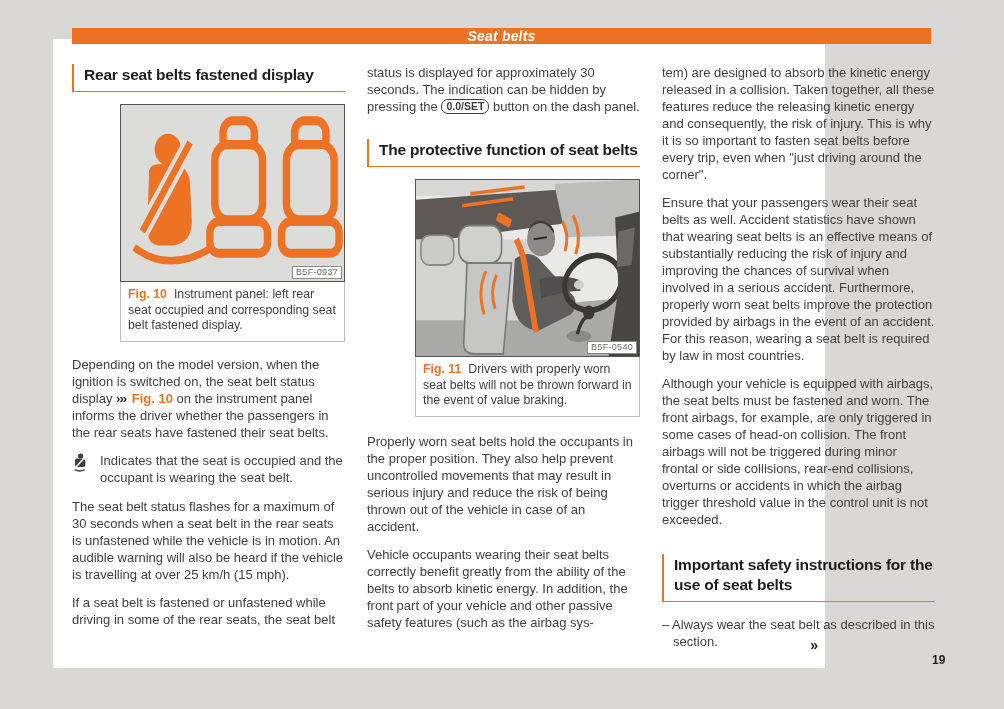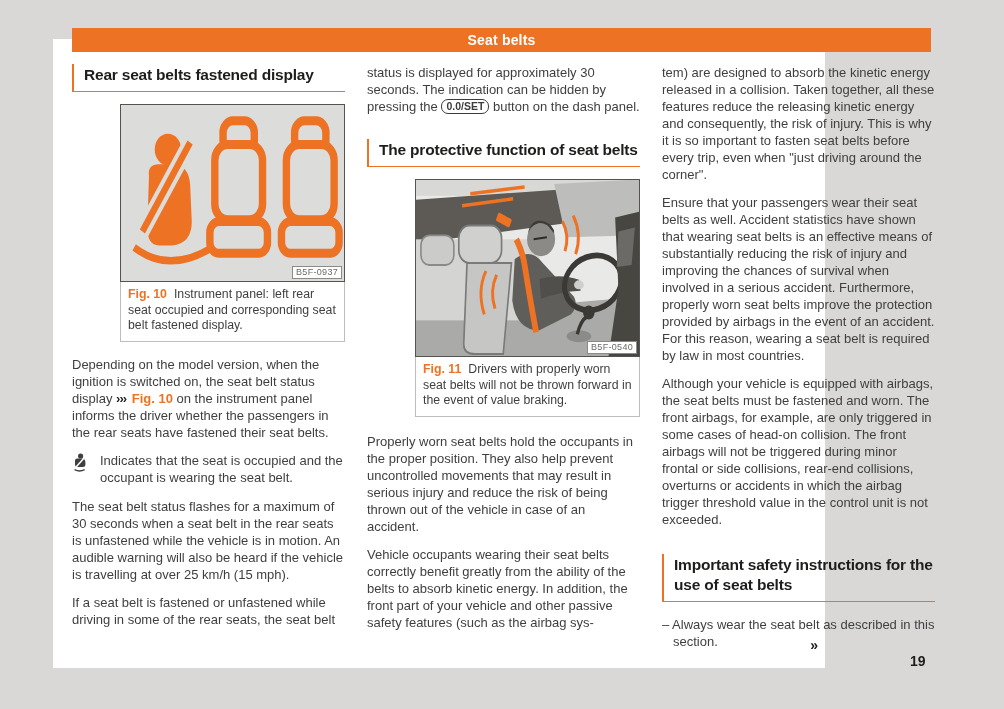--- a/index.html
+++ b/index.html
@@ -9,23 +9,23 @@
     background:#d9d8d6;
     position:relative;
     overflow:hidden;
     color:#3f3f3f;
   }
   .page {
     position:absolute; left:53px; top:39px; width:772px; height:629px;
     background:#ffffff;
   }
   .header-bar {
-    position:absolute; left:72px; top:28px; width:859px; height:24px;
+    position:absolute; left:72px; top:28px; width:859px; height:16px;
     background:#ee7223; z-index:5;
-    display:flex; align-items:center; justify-content:center;
+    display:flex; align-items:center; justify-content:center;font-style:italic;
   }
   .header-bar .title {
     color:#ffffff; font-weight:700; font-size:14px; letter-spacing:0.2px;
   }
   .columns {
     position:absolute; left:19px; top:25px; right:15px; bottom:0;
     display:flex; gap:22px;
   }
   .col { width:273px; flex:0 0 273px; font-size:13px; line-height:17px; }
   .col p { margin:0 0 11px 0; }
@@ -64,22 +64,22 @@
     color:#3c3c3c; position:relative; top:-1px; white-space:nowrap;
   }
   .bullet {
     padding-left:11px; text-indent:-11px; margin:0;
   }
   .continuation-marker {
     position:absolute; right:7px; top:598px;
     font-size:14px; font-weight:700; color:#1d1d1b;
   }
   .page-number {
-    position:absolute; left:910px; top:653px;
-    font-size:14px; font-weight:700; color:#1d1d1b;
+    position:absolute; left:932px; top:653px;
+    font-size:12px; font-weight:700; color:#1d1d1b;
   }
   .mb24 { margin-bottom:24px !important; }
   .mb26 { margin-bottom:26px !important; }
 </style>
 </head>
 <body>
 
 <div class="header-bar">
   <span class="title">Seat belts</span>
 </div>

